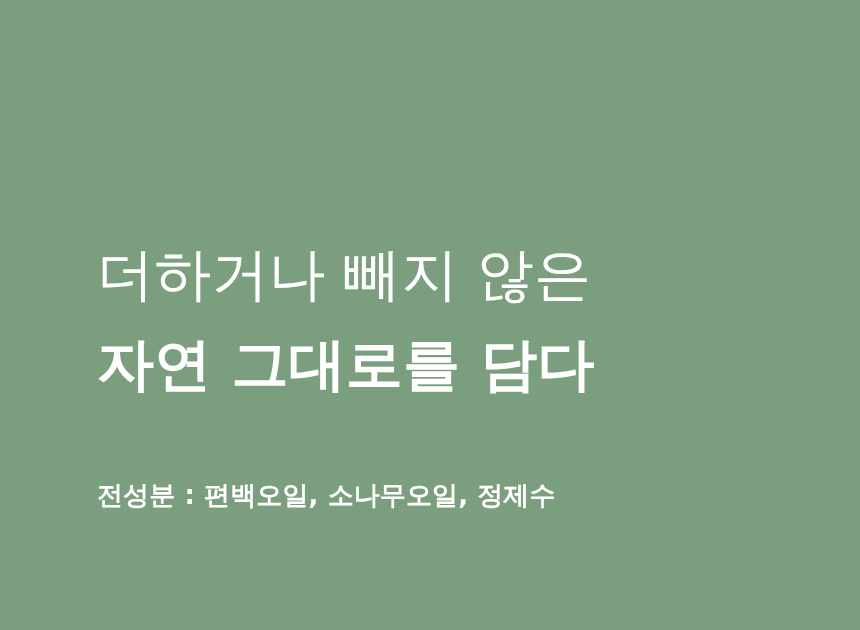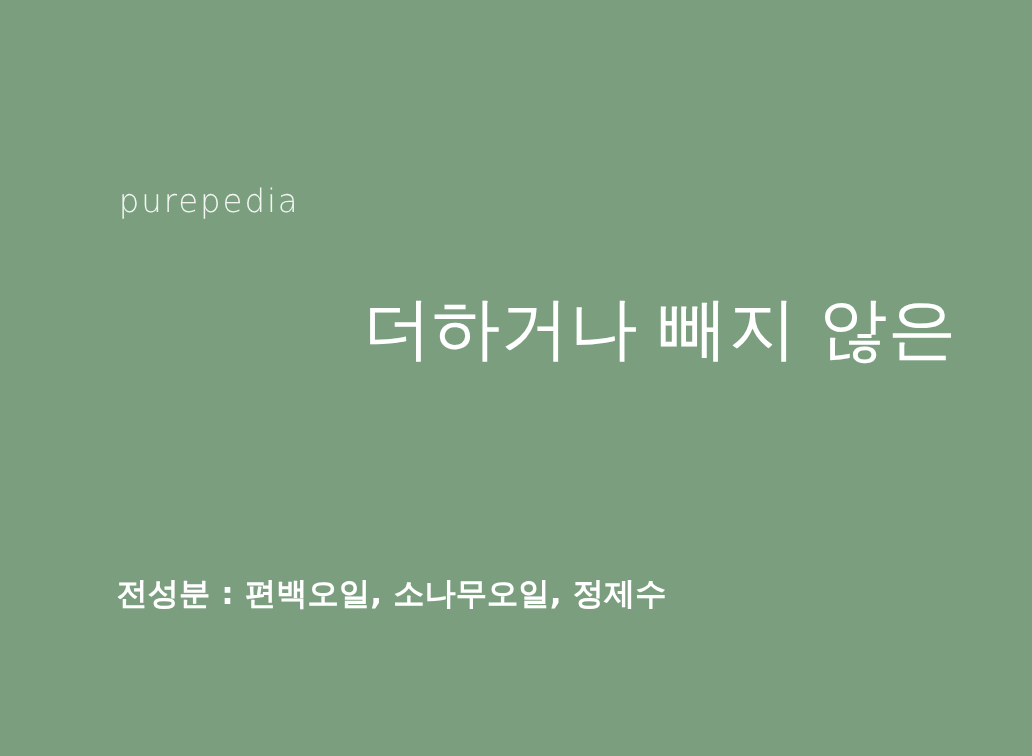--- a/index.html
+++ b/index.html
@@ -56,21 +56,20 @@
     margin: 0;
     width: 700px;
   }
 
   .headline-line {
     display: block;
     margin: 0;
     color: #ffffff;
     white-space: nowrap;
     font-family: "DejaVu Sans", "Liberation Sans", sans-serif;
-    text-align: right;
   }
 
   .headline-line-1 {
     font-size: 57px;
     font-weight: 400;
     line-height: 76px;
     letter-spacing: 0.2px;
   }
 
   .headline-line-2 {
@@ -95,22 +94,22 @@
     color: #ffffff;
     white-space: nowrap;
   }
 </style>
 </head>
 <body>
 
 <div class="banner">
   <div class="content">
 
-    <p class="brand">purepedia</p>
 
     <h1 class="headline">
       <span class="headline-line headline-line-1">더하거나 빼지 않은</span>
+      <span class="headline-line headline-line-2">자연 그대로를 담다</span>
     </h1>
 
     <p class="ingredients">전성분 : 편백오일, 소나무오일, 정제수</p>
 
   </div>
 </div>
 
 </body></html>

